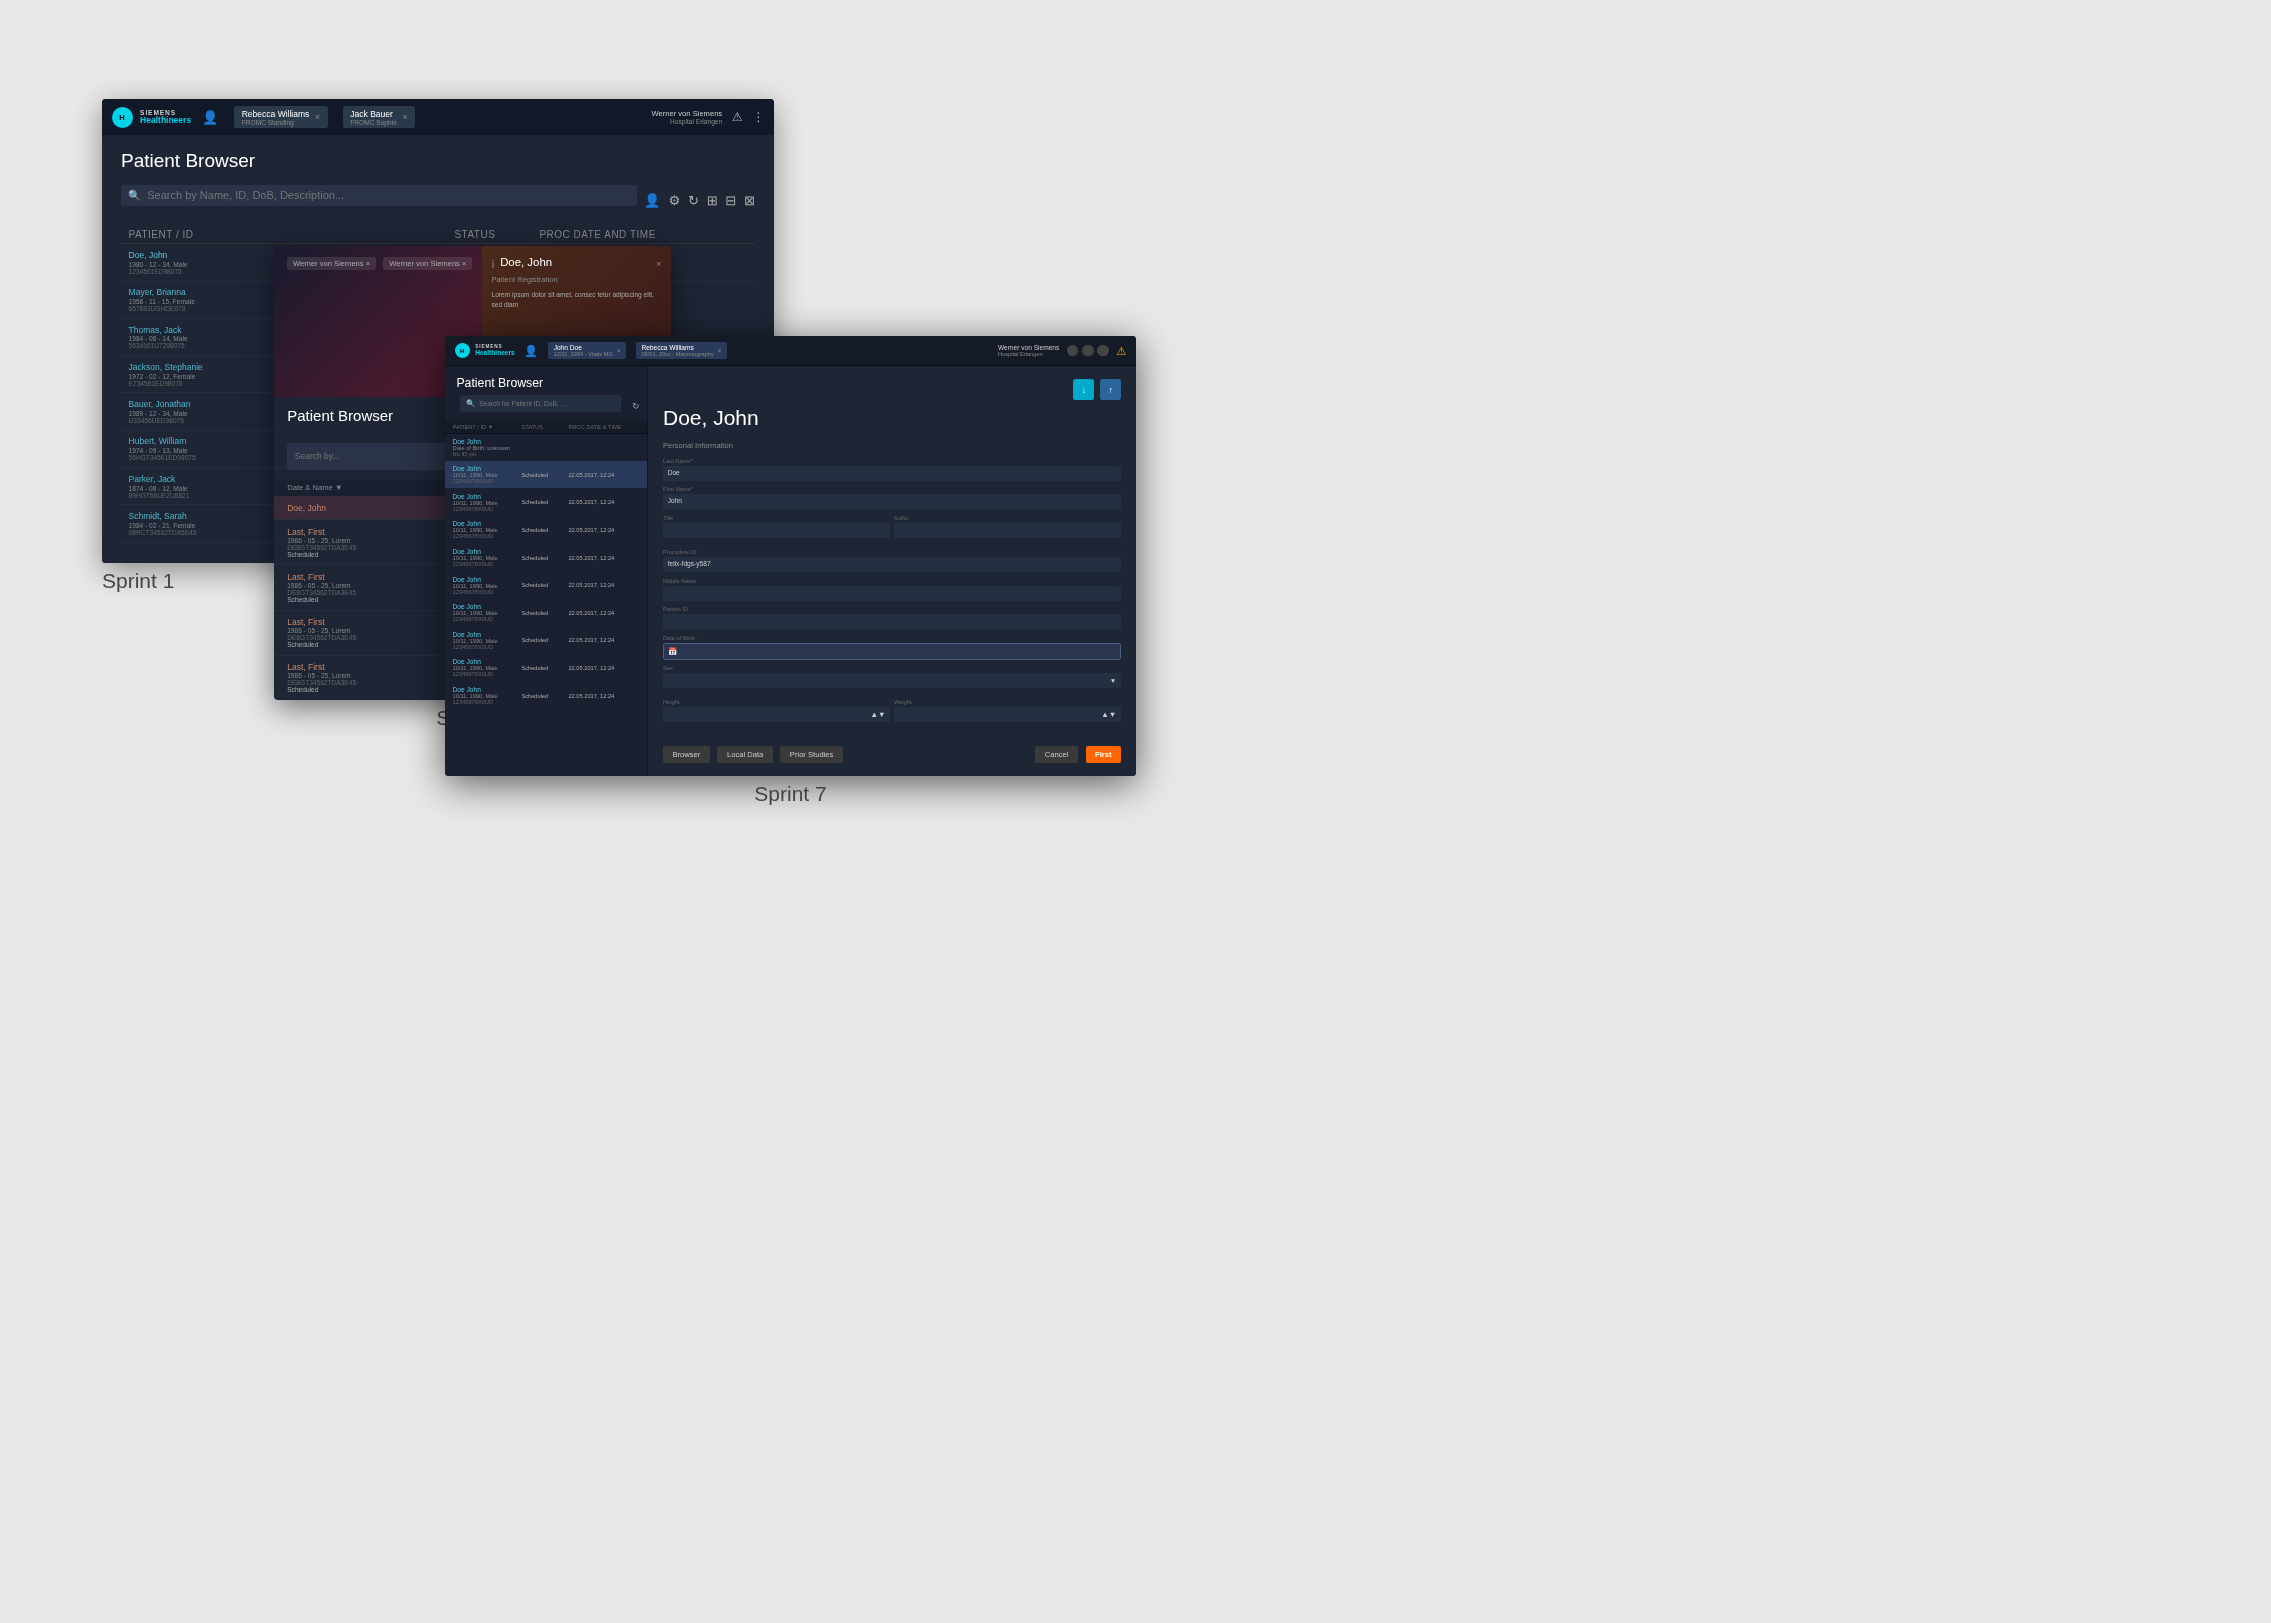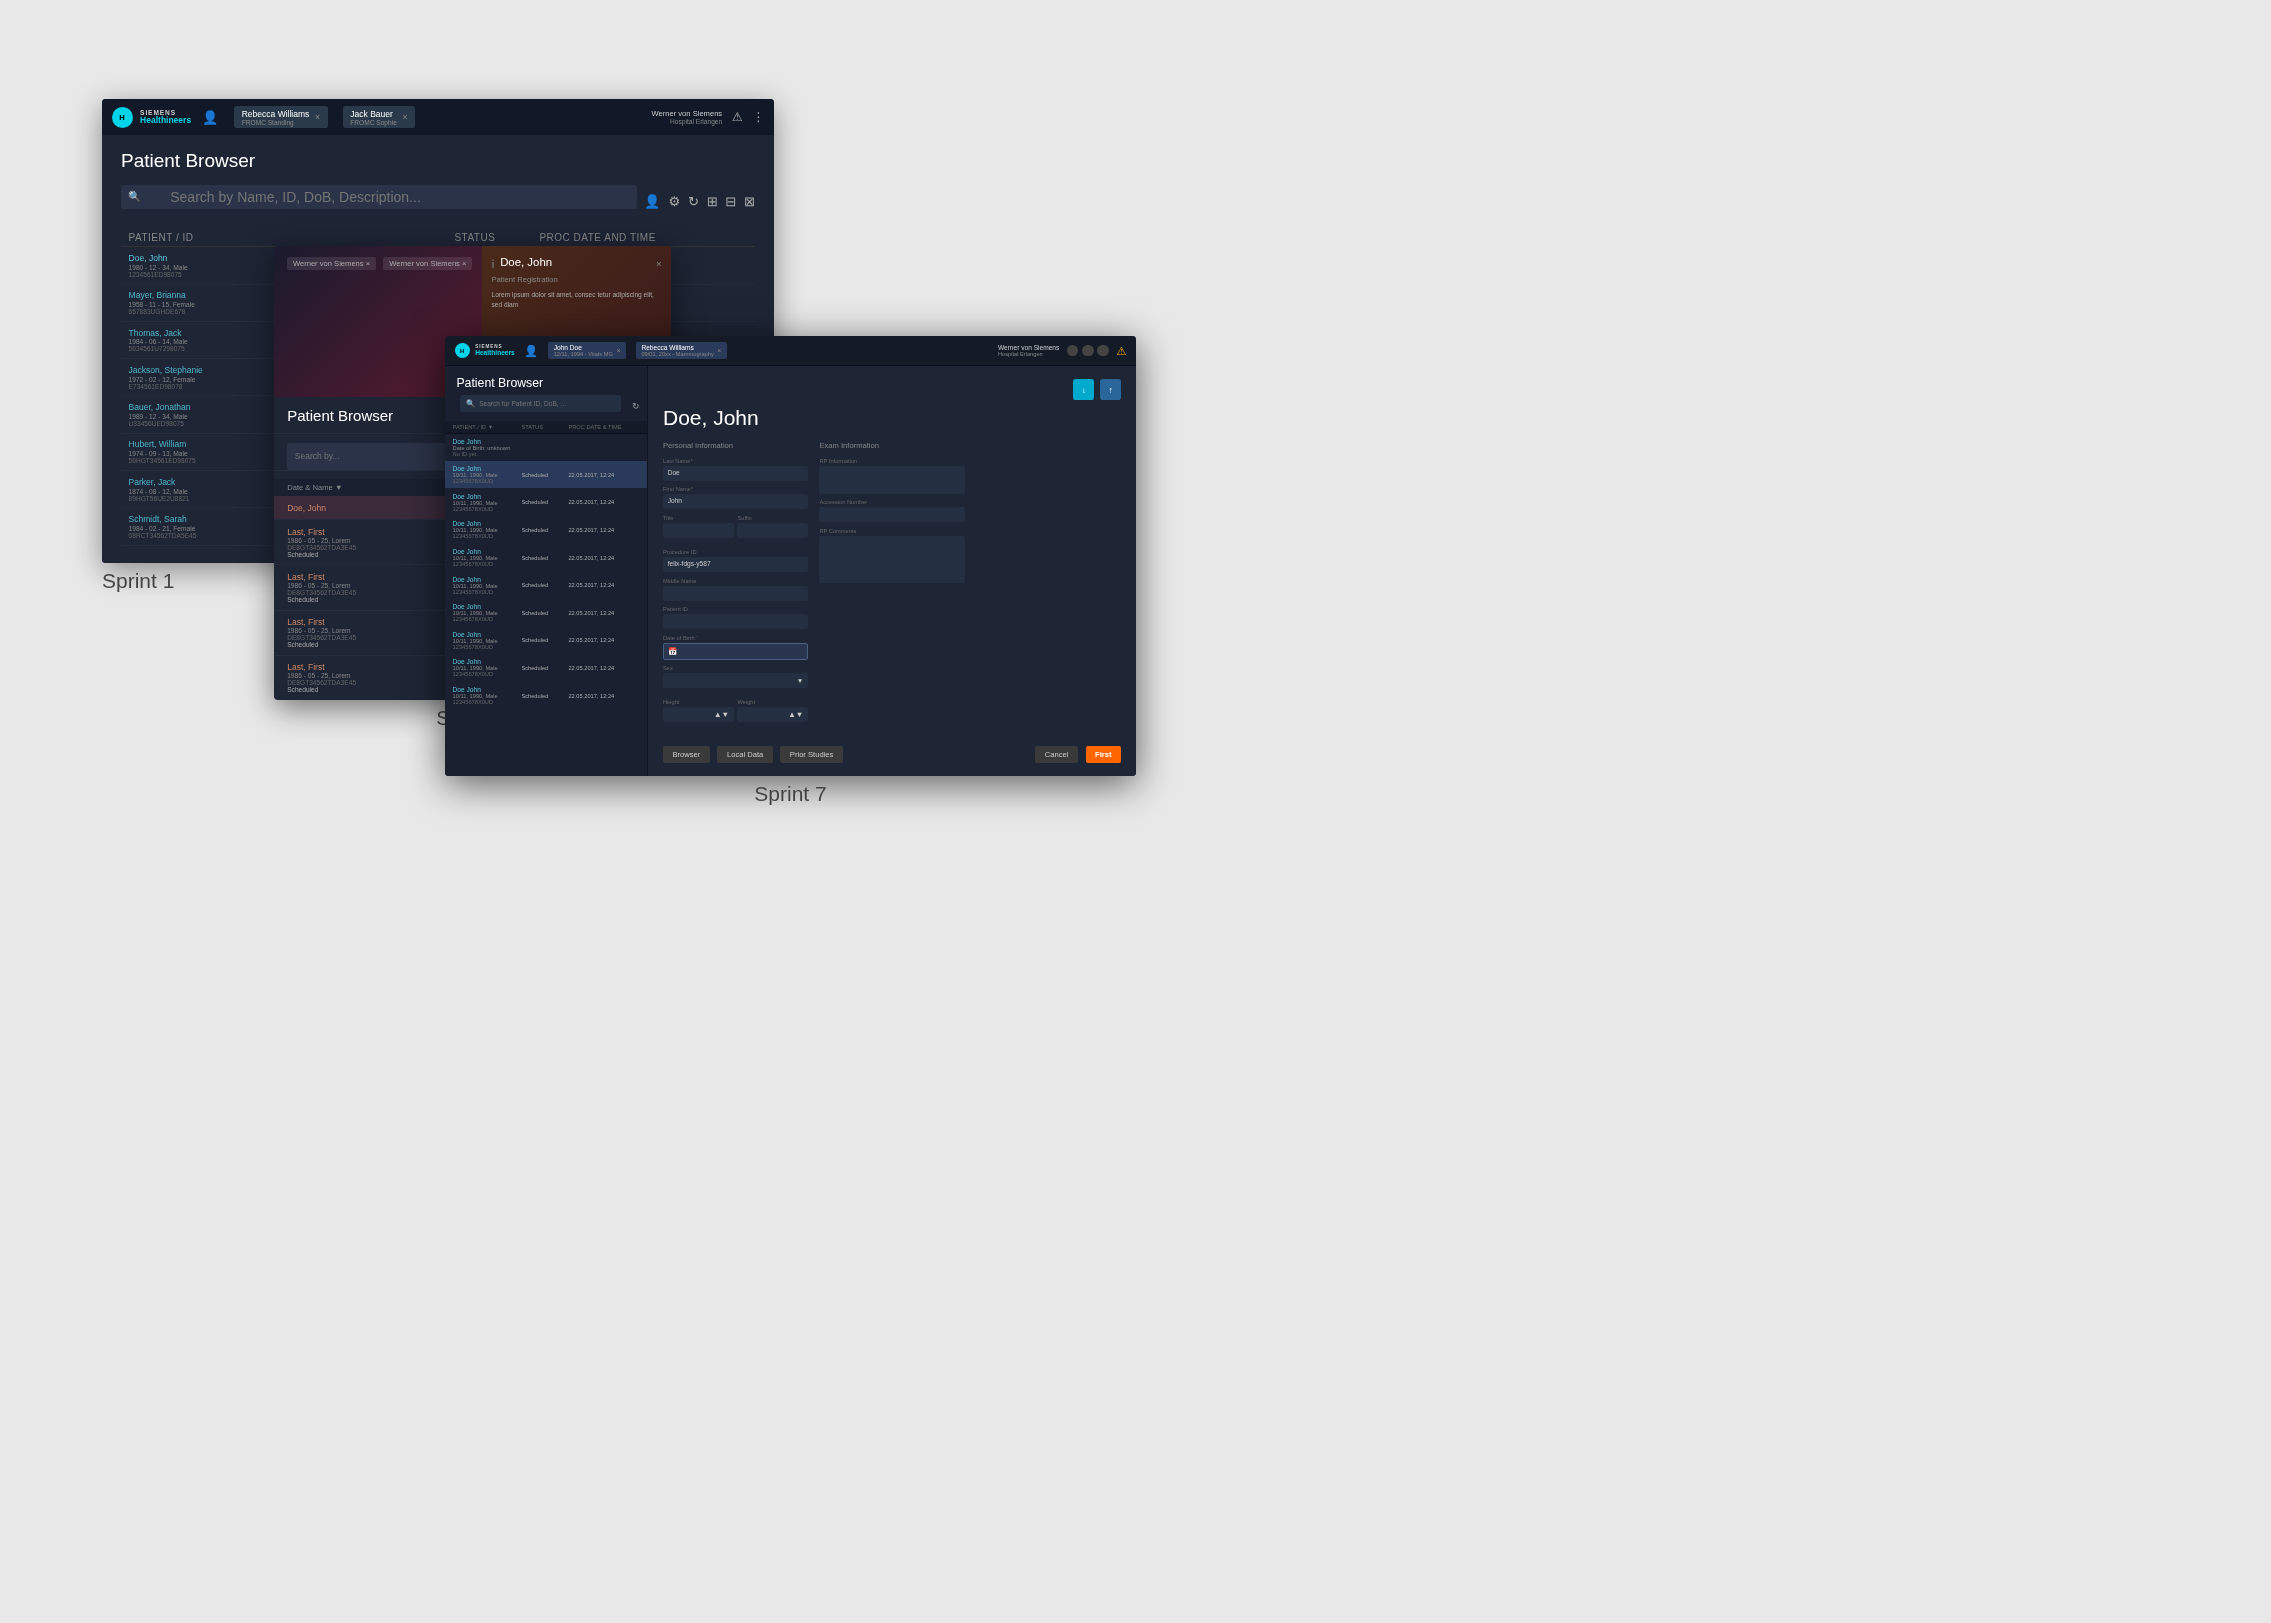--- a/index.html
+++ b/index.html
@@ -109,23 +109,22 @@
       border-radius: 2.8px;
       padding: 3.8px 7.6px;
       margin-bottom: 9.5px;
       gap: 5.7px;
     }
     .search-bar input {
       background: transparent;
       border: none;
       outline: none;
       color: #888;
-      font-size: 14px;
+      font-size: 11px;
       flex: 1;
-      margin-left: 23px;
     }
     .search-bar .search-icon { color: #666; font-size: 10.4px; }
     .toolbar-icon { color: #aaa; font-size: 13.2px; cursor: pointer; }
 
     
     .table-header {
       display: grid;
       grid-template-columns: 1fr 85px 123px 85px;
       padding: 3.8px 7.6px;
       border-bottom: 0.9px solid #333;
@@ -374,21 +373,21 @@
       overflow: hidden;
     }
     .win3-detail-title {
       font-size: 21px;
       color: #fff;
       font-weight: 300;
       margin-bottom: 11.4px;
     }
     .win3-sections {
       display: grid;
-      grid-template-columns: 1fr 1fr 1fr;
+      grid-template-columns: 1fr;
       gap: 11.4px;
       flex: 1;
       overflow: hidden;
     }
     .section-title {
       font-size: 7.6px;
       color: #888;
       margin-bottom: 7.6px;
       font-weight: 500;
     }

